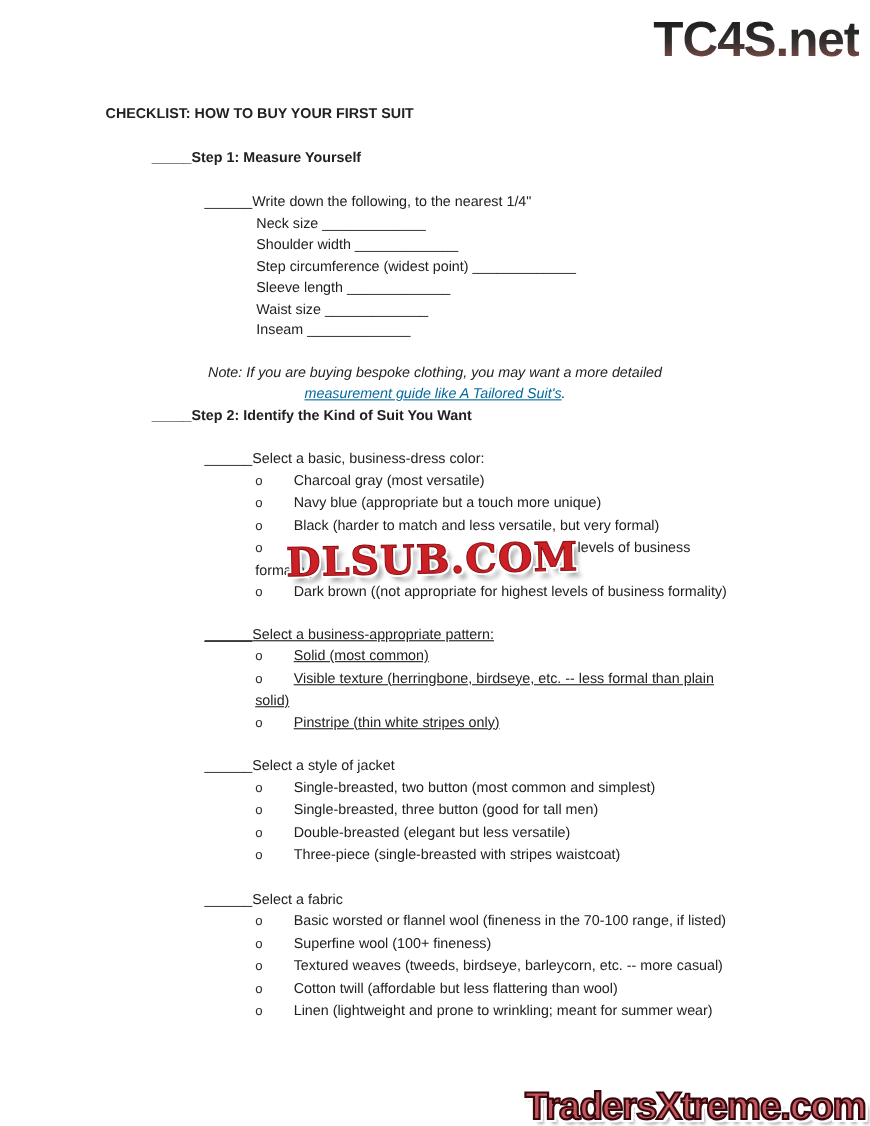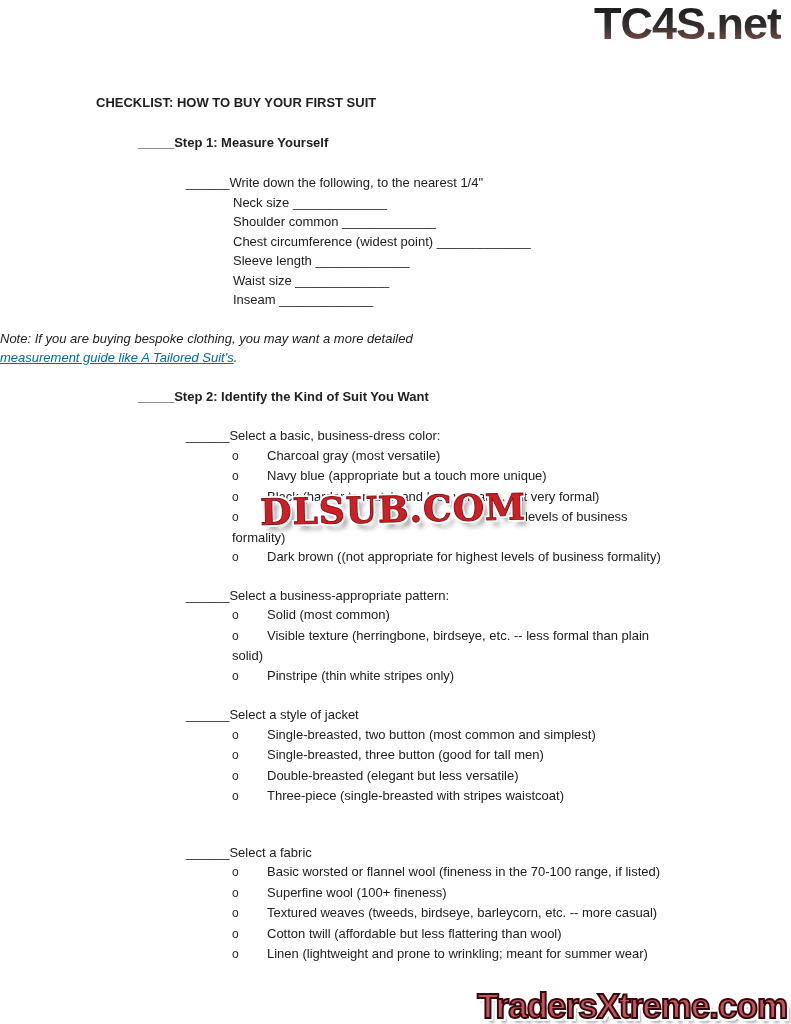--- a/index.html
+++ b/index.html
@@ -10,51 +10,51 @@
     font-size: 13px;
     line-height: 19.5px;
     color: #212121;
     position: relative;
     overflow: hidden;
   }
   .doc { position: absolute; inset: 0; padding-top: 93px; }
 
   
   .tc4s {
-    position: absolute; top: 0px; right: 10px;
+    position: absolute; top: 12px; right: 10px;
     font-family: "Liberation Sans", sans-serif;
     font-weight: 700; font-size: 45px; line-height: 48px;
     letter-spacing: -1px;
     background: linear-gradient(180deg, #1e1e1e 15%, #35302f 55%, #96564e 100%);
     -webkit-background-clip: text; background-clip: text;
     color: transparent;
   }
 
   .title {
     margin-left: 96px; width: 644px;
     text-align: left; font-weight: 700;
   }
 
   .h-step { margin-left: 138px; font-weight: 700; }
   #step1-h { margin-top: 20px; }
-  #step2-h { margin-top: 19px; }
+  #step2-h { }
 
   .lvl1 { margin-left: 186px; }
   #write-down { margin-top: 21px; }
 
   .measure { margin-left: 233px; }
 
-  .note { margin-top: 19px; font-style: italic; }
+  .note { margin-top: 19px; font-style: italic; text-align: center; }
   .note a { color: #0369a1; text-decoration: underline; cursor: pointer; }
 
   .sec { margin-left: 186px; }
   #sec-color   { margin-top: 20px; }
-  #sec-pattern { margin-top: 18px; }
+  #sec-pattern { margin-top: 18px; text-decoration: underline; }
   #sec-jacket  { margin-top: 19px; }
-  #sec-fabric  { margin-top: 36px; }
+  #sec-fabric  { margin-top: 20px; }
 
   ul.opts { list-style: none; margin: 0 0 0 46px; padding: 0; width: 493px; }
   ul.opts li { margin: 0; padding: 0; }
   .blt { display: inline-block; width: 35px; font-size: 12px; color: #2b2b2b; }
   .gap { display: inline-block; width: 258px; height: 1px; }
 
   
   .dlsub {
     position: absolute; left: 247px; top: 487px; width: 292px;
     text-align: center;
@@ -95,22 +95,22 @@
 
 <div class="doc">
 
   <div class="title">CHECKLIST: HOW TO BUY YOUR FIRST SUIT</div>
 
   <div class="h-step" id="step1-h"><span>_____</span><span>Step 1: Measure Yourself</span></div>
 
   <div class="lvl1" id="write-down"><span>______</span><span>Write down the following, to the nearest 1/4"</span></div>
 
   <div class="measure">Neck size _____________</div>
-  <div class="measure">Shoulder common _____________</div>
-  <div class="measure">Chest circumference (widest point) _____________</div>
+  <div class="measure">Shoulder width _____________</div>
+  <div class="measure">Step circumference (widest point) _____________</div>
   <div class="measure">Sleeve length _____________</div>
   <div class="measure">Waist size _____________</div>
   <div class="measure">Inseam _____________</div>
 
   <div class="note">
     <span>Note: If you are buying bespoke clothing, you may want a more detailed</span><br>
     <a>measurement guide like A Tailored Suit's</a><span>.</span>
   </div>
 
   <div class="h-step" id="step2-h"><span>_____</span><span>Step 2: Identify the Kind of Suit You Want</span></div>

